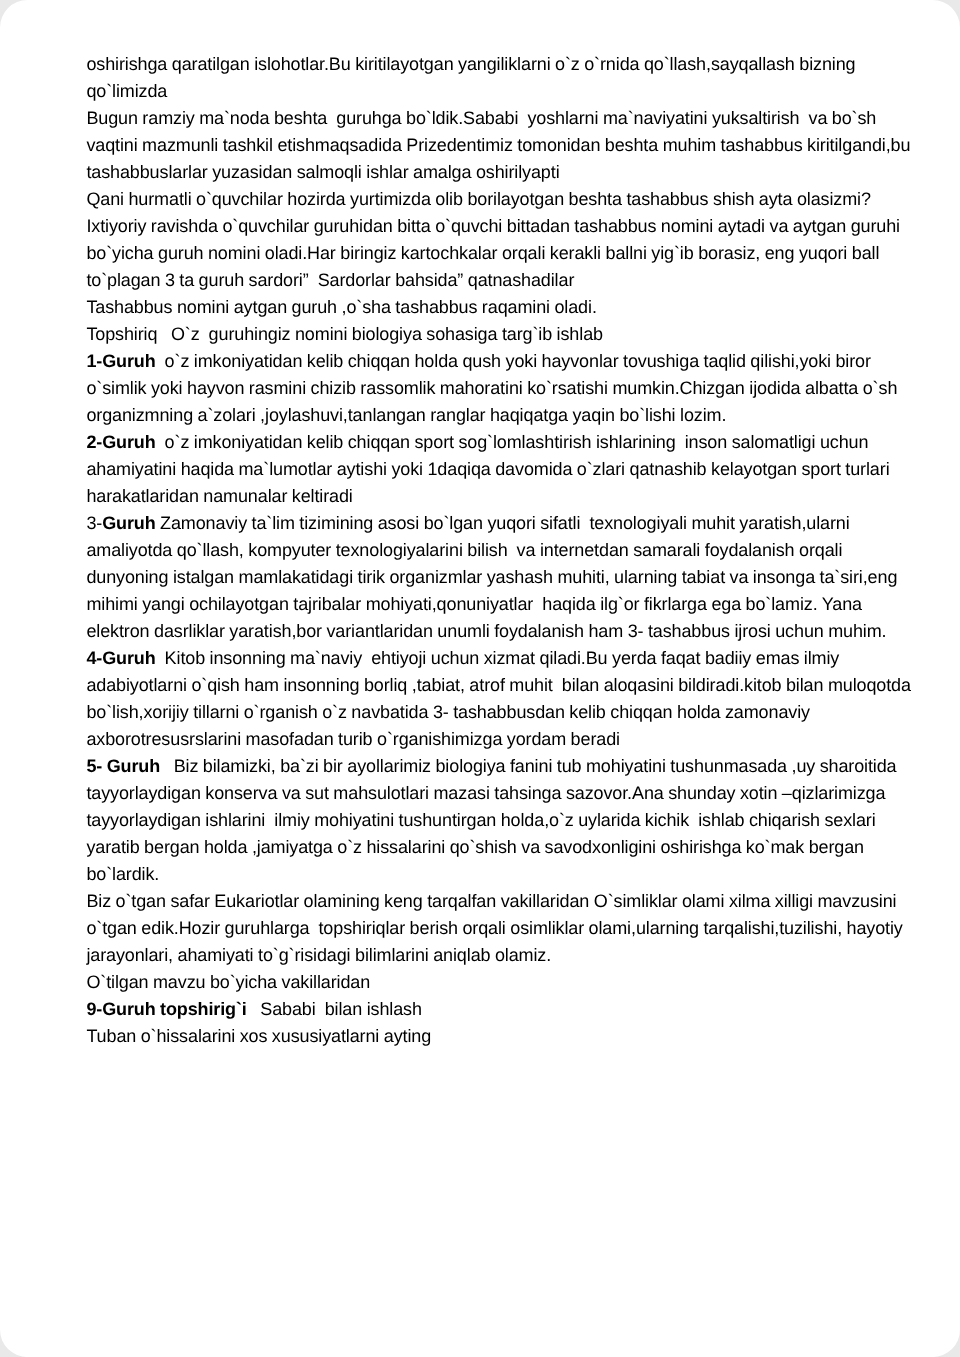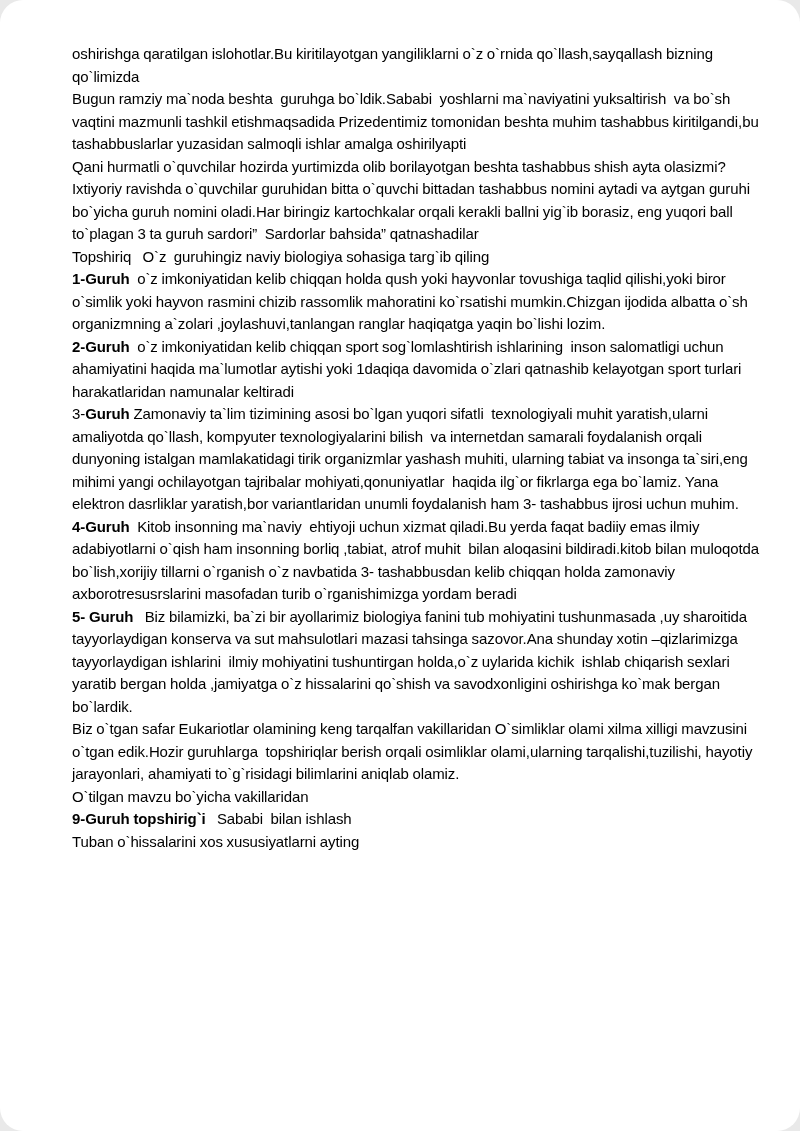--- a/index.html
+++ b/index.html
@@ -38,21 +38,22 @@
 </style>
 </head>
 <body>
 
 <div class="page">
   <div class="doc-body">
       <p><span>oshirishga qaratilgan islohotlar.Bu kiritilayotgan yangiliklarni o`z o`rnida qo`llash,sayqallash bizning qo`limizda</span></p>
       <p><span>Bugun ramziy ma`noda beshta  guruhga bo`ldik.Sababi  yoshlarni ma`naviyatini yuksaltirish  va bo`sh vaqtini mazmunli tashkil etishmaqsadida Prizedentimiz tomonidan beshta muhim tashabbus kiritilgandi,bu tashabbuslarlar yuzasidan salmoqli ishlar amalga oshirilyapti</span></p>
       <p><span>Qani hurmatli o`quvchilar hozirda yurtimizda olib borilayotgan beshta tashabbus shish ayta olasizmi?</span></p>
       <p><span>Ixtiyoriy ravishda o`quvchilar guruhidan bitta o`quvchi bittadan tashabbus nomini aytadi va aytgan guruhi bo`yicha guruh nomini oladi.Har biringiz kartochkalar orqali kerakli ballni yig`ib borasiz, eng yuqori ball to`plagan 3 ta guruh sardori”  Sardorlar bahsida” qatnashadilar</span></p>
-      <p><span>Topshiriq   O`z  guruhingiz naviy biologiya sohasiga targ`ib qiling</span></p>
+      <p><span>Tashabbus nomini aytgan guruh ,o`sha tashabbus raqamini oladi.</span></p>
+      <p><span>Topshiriq   O`z  guruhingiz nomini biologiya sohasiga targ`ib ishlab</span></p>
       <p><span class="b">1-Guruh</span><span>  o`z imkoniyatidan kelib chiqqan holda qush yoki hayvonlar tovushiga taqlid qilishi,yoki biror o`simlik yoki hayvon rasmini chizib rassomlik mahoratini ko`rsatishi mumkin.Chizgan ijodida albatta o`sh organizmning a`zolari ,joylashuvi,tanlangan ranglar haqiqatga yaqin bo`lishi lozim.</span></p>
       <p><span class="b">2-Guruh</span><span>  o`z imkoniyatidan kelib chiqqan sport sog`lomlashtirish ishlarining  inson salomatligi uchun ahamiyatini haqida ma`lumotlar aytishi yoki 1daqiqa davomida o`zlari qatnashib kelayotgan sport turlari harakatlaridan namunalar keltiradi</span></p>
       <p><span>3-</span><span class="b">Guruh</span><span> Zamonaviy ta`lim tizimining asosi bo`lgan yuqori sifatli  texnologiyali muhit yaratish,ularni  amaliyotda qo`llash, kompyuter texnologiyalarini bilish  va internetdan samarali foydalanish orqali dunyoning istalgan mamlakatidagi tirik organizmlar yashash muhiti, ularning tabiat va insonga ta`siri,eng mihimi yangi ochilayotgan tajribalar mohiyati,qonuniyatlar  haqida ilg`or fikrlarga ega bo`lamiz. Yana elektron dasrliklar yaratish,bor variantlaridan unumli foydalanish ham 3- tashabbus ijrosi uchun muhim.</span></p>
       <p><span class="b">4-Guruh</span><span>  Kitob insonning ma`naviy  ehtiyoji uchun xizmat qiladi.Bu yerda faqat badiiy emas ilmiy adabiyotlarni o`qish ham insonning borliq ,tabiat, atrof muhit  bilan aloqasini bildiradi.kitob bilan muloqotda bo`lish,xorijiy tillarni o`rganish o`z navbatida 3- tashabbusdan kelib chiqqan holda zamonaviy axborotresusrslarini masofadan turib o`rganishimizga yordam beradi</span></p>
       <p><span class="b">5- Guruh</span><span>   Biz bilamizki, ba`zi bir ayollarimiz biologiya fanini tub mohiyatini tushunmasada ,uy sharoitida tayyorlaydigan konserva va sut mahsulotlari mazasi tahsinga sazovor.Ana shunday xotin –qizlarimizga tayyorlaydigan ishlarini  ilmiy mohiyatini tushuntirgan holda,o`z uylarida kichik  ishlab chiqarish sexlari yaratib bergan holda ,jamiyatga o`z hissalarini qo`shish va savodxonligini oshirishga ko`mak bergan bo`lardik.</span></p>
       <p><span>Biz o`tgan safar Eukariotlar olamining keng tarqalfan vakillaridan O`simliklar olami xilma xilligi mavzusini o`tgan edik.Hozir guruhlarga  topshiriqlar berish orqali osimliklar olami,ularning tarqalishi,tuzilishi, hayotiy jarayonlari, ahamiyati to`g`risidagi bilimlarini aniqlab olamiz.</span></p>
       <p><span>O`tilgan mavzu bo`yicha vakillaridan</span></p>
       <p><span class="b">9-Guruh topshirig`i</span><span>   Sababi  bilan ishlash</span></p>
       <p><span>Tuban o`hissalarini xos xususiyatlarni ayting</span></p>
     </div>

